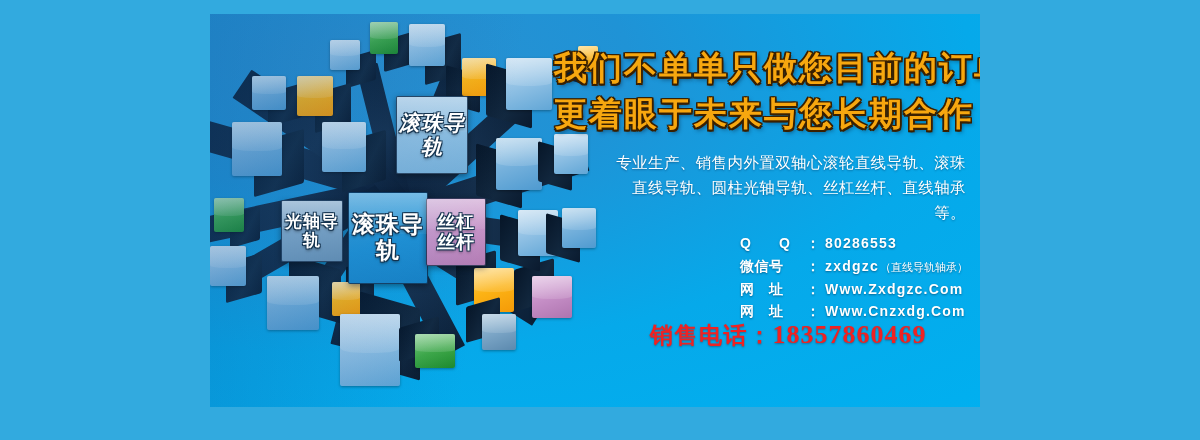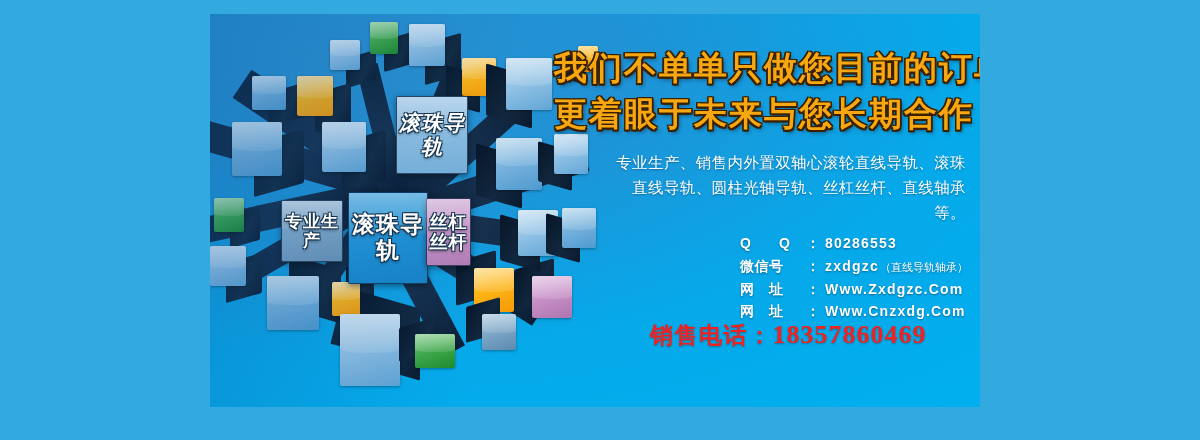--- a/index.html
+++ b/index.html
@@ -98,21 +98,21 @@
   }
   #lbl-guangzhou{
     left:71px; top:186px; width:62px; height:62px; font-size:17px;
     background:linear-gradient(165deg,#9dbdd7 0%,#83a9c8 55%,#6b94b6 100%);
   }
   #lbl-gunlun{
     left:138px; top:178px; width:80px; height:92px; font-size:23px;
     background:linear-gradient(165deg,#3fa6e0 0%,#1f93d7 55%,#1783c7 100%);
   }
   #lbl-sigang{
-    left:216px; top:184px; width:45px; height:68px; font-size:18px;
+    left:216px; top:184px; width:60px; height:68px; font-size:18px;
     background:linear-gradient(165deg,#d9b2da 0%,#c692c7 55%,#b37cb4 100%);
   }
 
   
   #copy{
     position:absolute; left:330px; top:0; width:440px; height:393px;
   }
   .headline{
     position:absolute; left:0; width:420px;
     font-size:33px; font-weight:bold; letter-spacing:2px;
@@ -282,21 +282,21 @@
         </div>
       <div class="cube c-blue" style="left:352px; top:194px; width:34px; height:40px;">
           <div class="side" style="transform:translate(-16px,10px) skewY(16deg);"></div>
           <div class="face"></div>
         </div>
 
       <div class="labelcube" id="lbl-gunzhu">
         <span class="lc-inner">滚珠导轨</span>
       </div>
       <div class="labelcube" id="lbl-guangzhou">
-        <span class="lc-inner">专业生产</span>
+        <span class="lc-inner">光轴导轨</span>
       </div>
       <div class="labelcube" id="lbl-gunlun">
         <span class="lc-inner">滚珠导轨</span>
       </div>
       <div class="labelcube" id="lbl-sigang">
         <span class="lc-inner">丝杠丝杆</span>
       </div>
     </div>
 
     <div id="copy">

